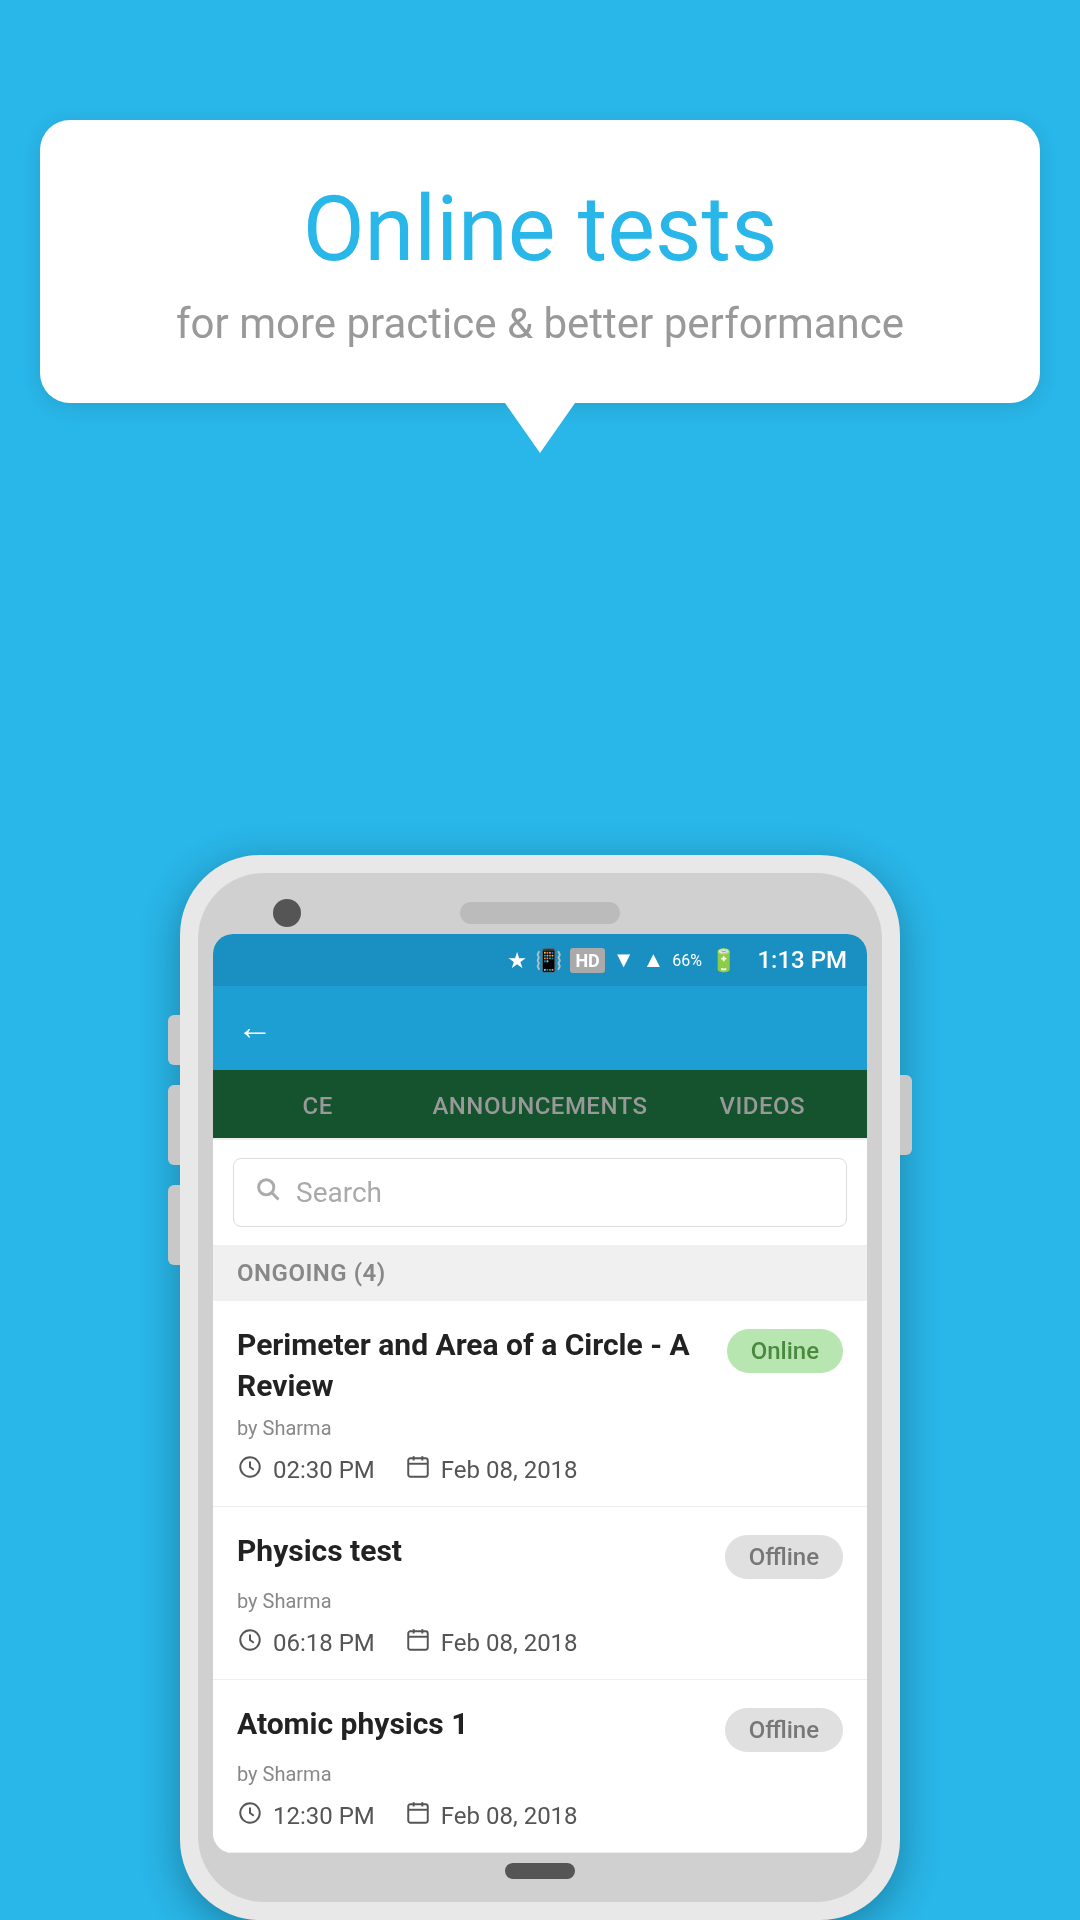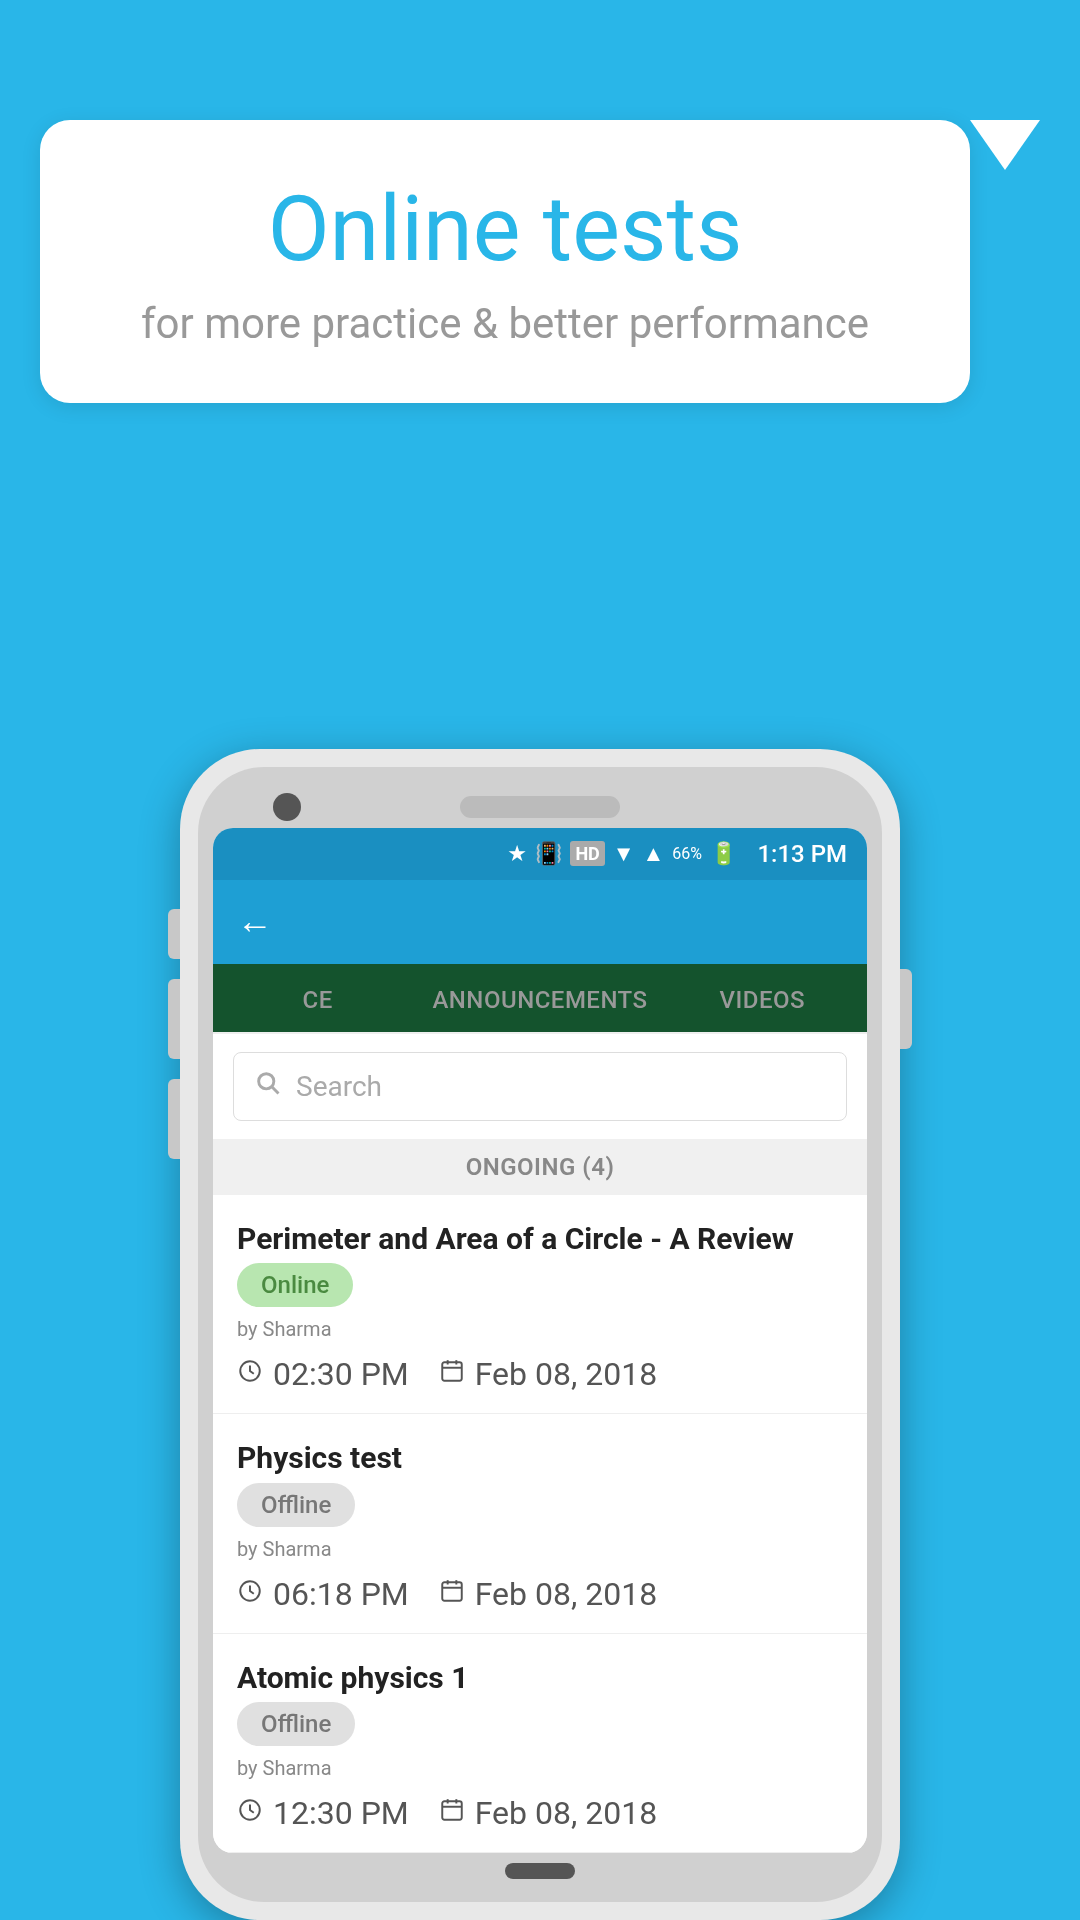--- a/index.html
+++ b/index.html
@@ -14,22 +14,22 @@
       position: relative;
     }
 
     
     .speech-bubble-container {
       position: absolute;
       top: 120px;
       left: 40px;
       right: 40px;
       display: flex;
-      flex-direction: row;
-      align-items: flex-start;
+      flex-direction: column;
+      align-items: center;
     }
 
     .speech-bubble {
       background: white;
       border-radius: 30px;
       padding: 60px 60px 55px 60px;
       text-align: center;
       box-shadow: 0 4px 20px rgba(0,0,0,0.1);
       width: 100%;
     }
@@ -242,36 +242,34 @@
     }
 
     
     .section-header {
       background: #f0f0f0;
       padding: 14px 24px;
       font-size: 24px;
       color: #888;
       font-weight: 600;
       letter-spacing: 0.5px;
-      text-align: center;
     }
 
     
     .test-item {
       background: white;
       padding: 24px 24px 20px;
       border-bottom: 1px solid #eee;
     }
 
     .test-item-header {
       display: flex;
       align-items: flex-start;
       justify-content: space-between;
       margin-bottom: 10px;
-      flex-direction: column;
     }
 
     .test-title {
       font-size: 30px;
       font-weight: 700;
       color: #222;
       flex: 1;
       margin-right: 16px;
       line-height: 1.35;
     }
@@ -305,21 +303,21 @@
     .test-meta {
       display: flex;
       align-items: center;
       gap: 30px;
     }
 
     .meta-item {
       display: flex;
       align-items: center;
       gap: 10px;
-      font-size: 32px;
+      font-size: 24px;
       color: #555;
     }
 
     .meta-icon {
       font-size: 26px;
       color: #666;
     }
 
     
     .phone-side-btn-right {

